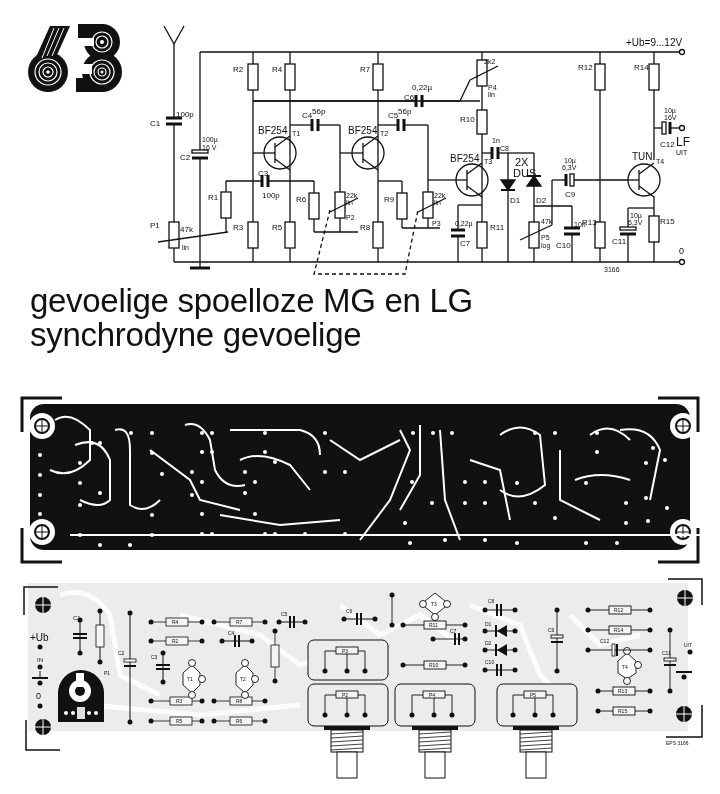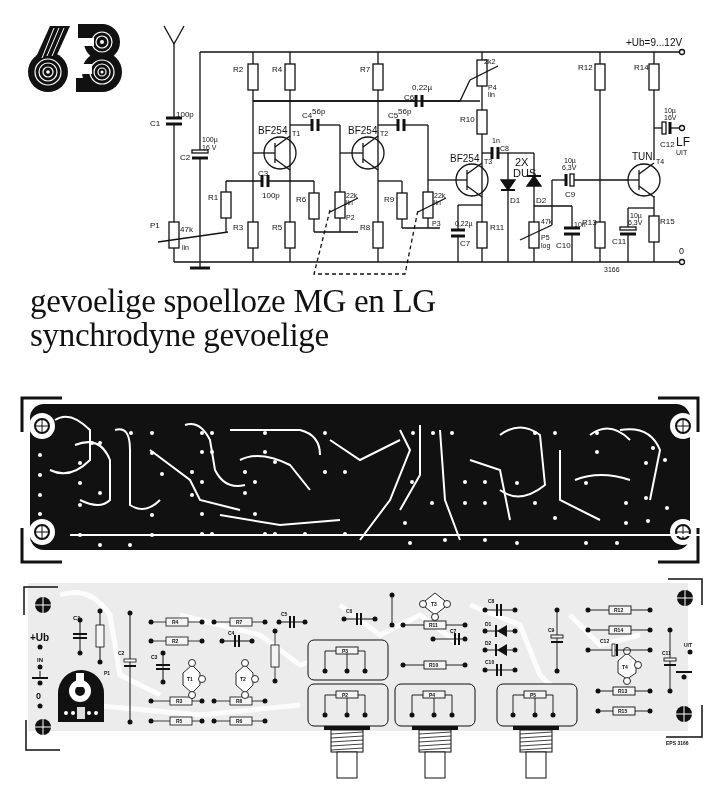--- a/index.html
+++ b/index.html
@@ -1,23 +1,23 @@
 <!DOCTYPE html>
 <html><head>
 <meta charset="utf-8">
 <style>
   html,body{margin:0;padding:0;background:#fff;}
   body{width:720px;height:794px;position:relative;overflow:hidden;font-family:"Liberation Sans",sans-serif;color:#111;}
   .abs{position:absolute;}
   .num63{left:26px;top:22px;width:100px;height:72px;}
   .schem{left:0;top:0;width:596px;height:285px;}
-  .title{left:30px;top:284px;font-size:33px;line-height:34px;font-family:Liberation Serif, serif;color:#111;letter-spacing:-0.3px;}
+  .title{left:30px;top:284px;font-size:33px;line-height:34px;font-family:Liberation Sans, sans-serif;color:#111;letter-spacing:-0.3px;}
   .title div{white-space:nowrap;}
   .pcb{left:0;top:390px;width:720px;height:180px;}
-  .layout{left:0;top:575px;width:604px;height:219px;font-weight:bold;}
+  .layout{left:0;top:575px;width:604px;height:219px;}
   svg text{font-family:"Liberation Sans",sans-serif;}
 </style>
 </head>
 <body>
 
 <div class="abs num63">
   <svg width="100" height="72" viewBox="0 0 100 72">
     <g>
       <circle cx="22" cy="50" r="20" fill="#111"></circle>
       <path d="M6 44 L24 4 L44 4 L26 44 Z" fill="#111"></path>

